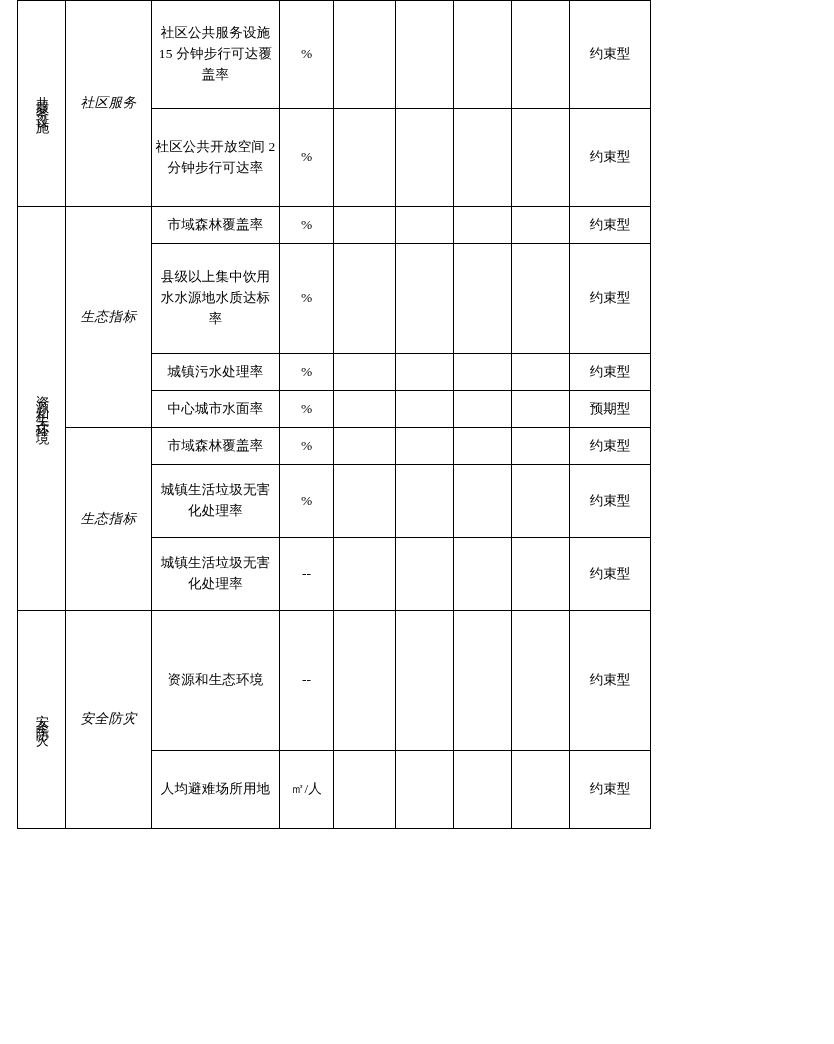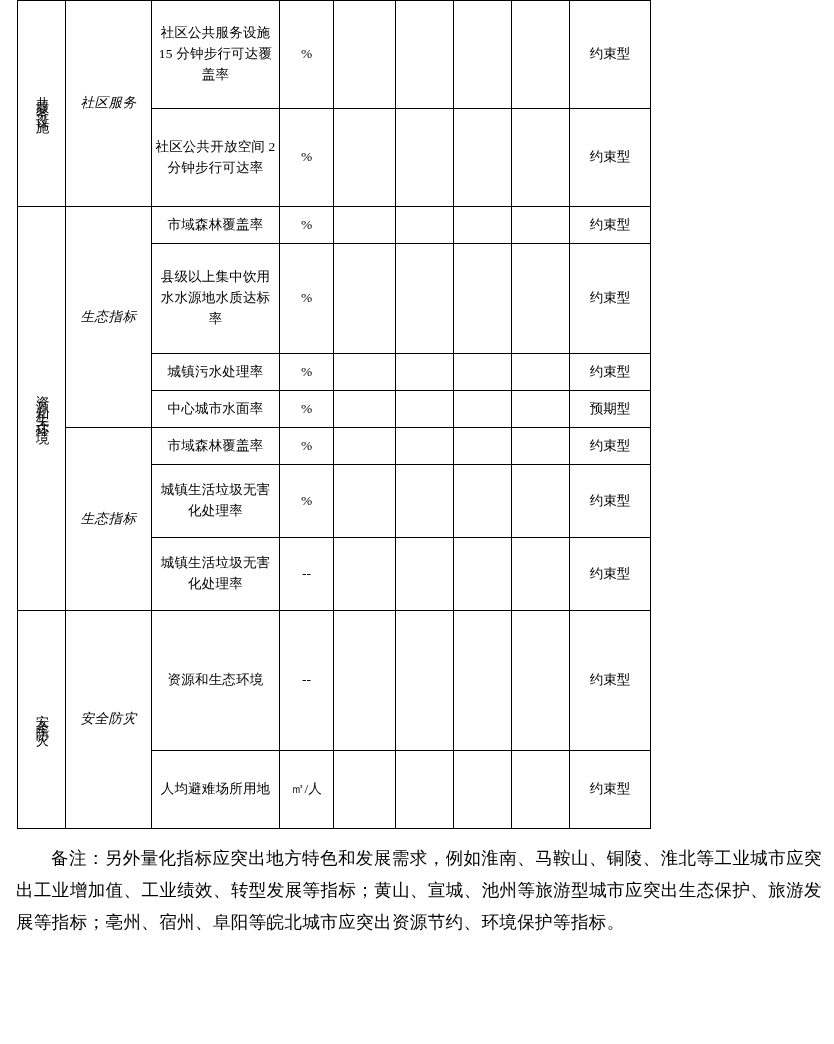--- a/index.html
+++ b/index.html
@@ -213,15 +213,14 @@
         <td class="unit">㎡/人</td>
         <td></td>
         <td></td>
         <td></td>
         <td></td>
         <td>约束型</td>
       </tr>
     </tbody>
   </table>
 
-  <p class="note"><span class="indent"></span><span>备注：</span><span>另外量化指标应突出地方特色和发展需求，例如淮南、马鞍山、铜陵、淮北等工业城市应突出工业增加值、工业绩效、转型发展等指标；黄山、宣城、池州等旅游型城市应突出生态保护、旅游发展等指标；亳州、宿州、阜阳等皖北城市应突出资源节约、环境保护等指标。</span></p>
 
 </div>
 
 </body></html>

